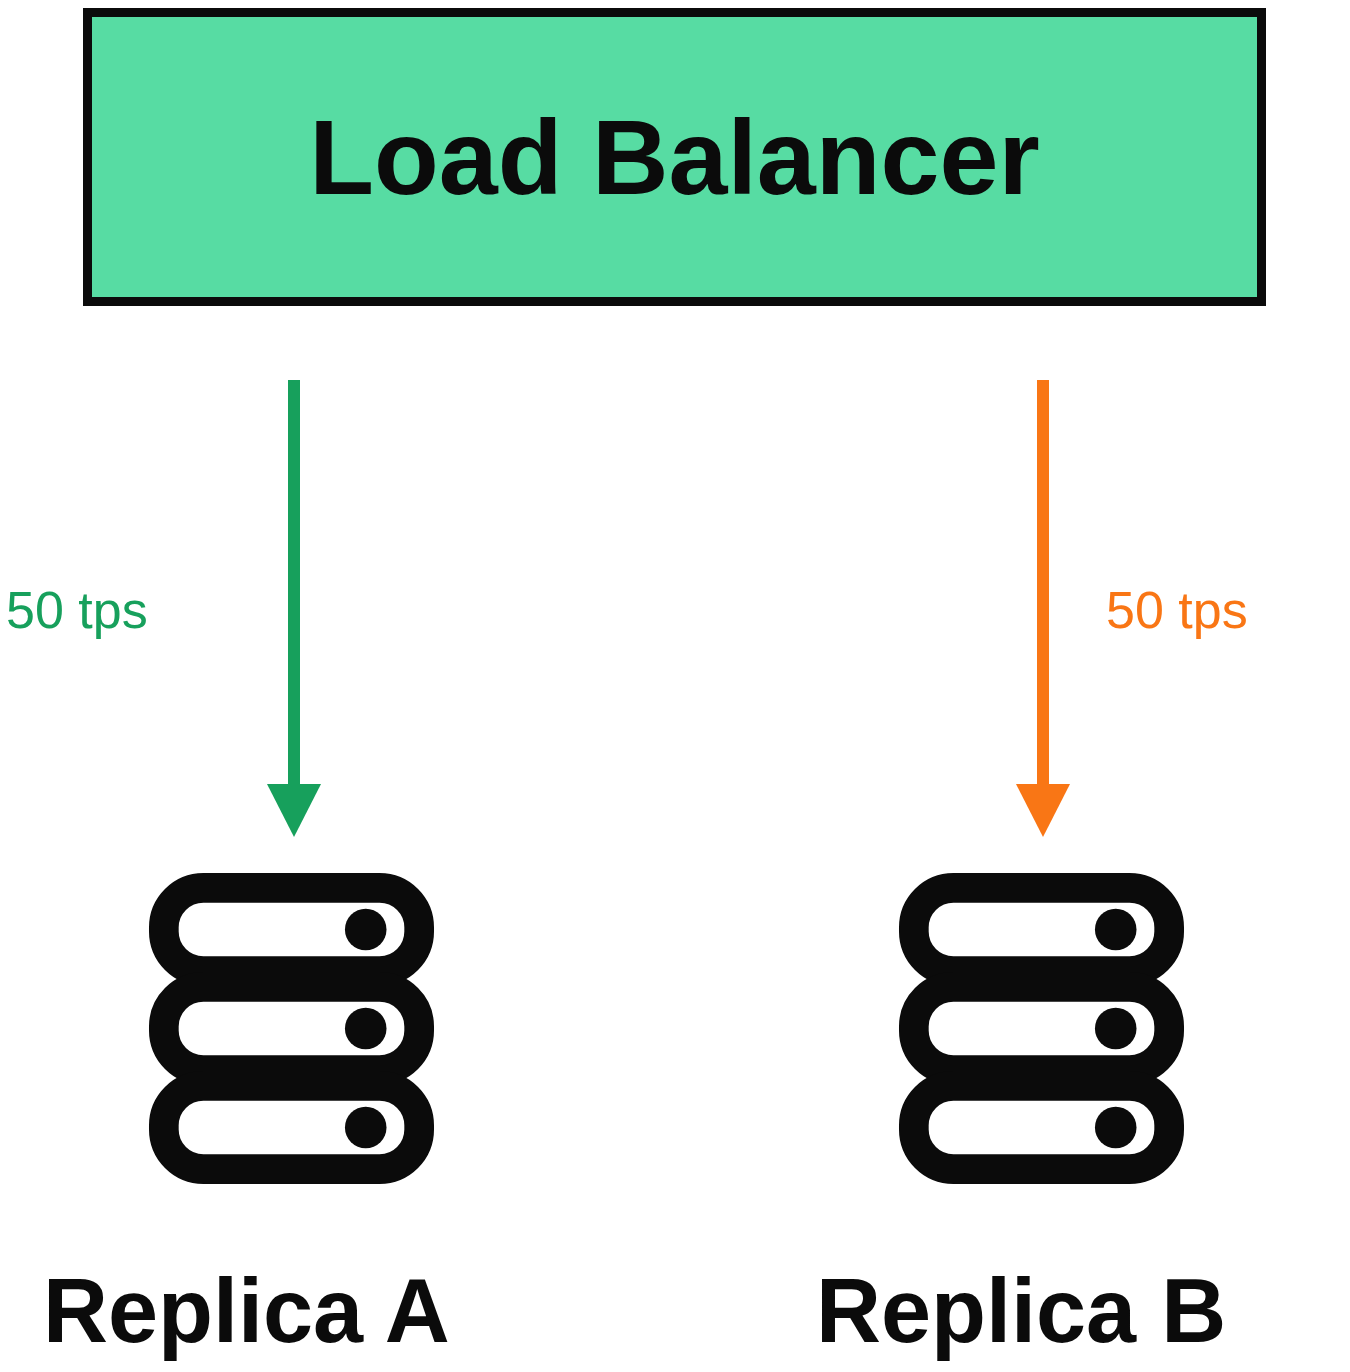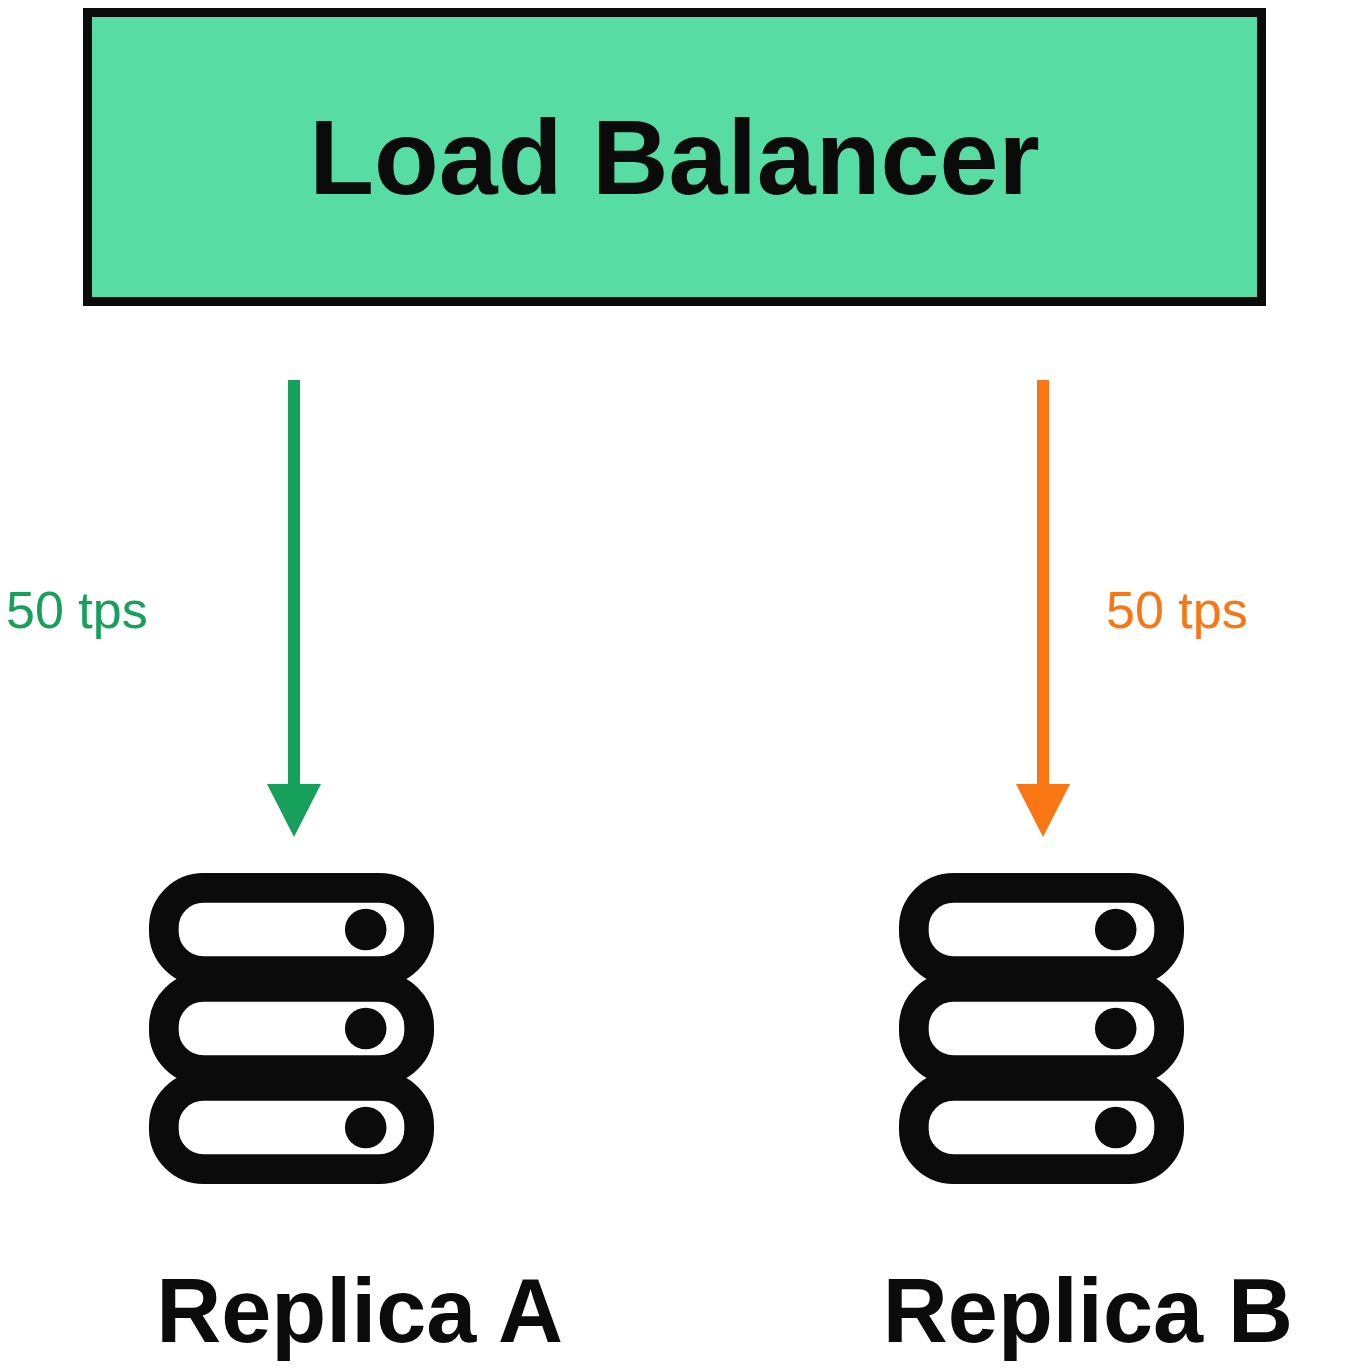--- a/index.html
+++ b/index.html
@@ -78,29 +78,29 @@
     stroke: var(--ink, #0b0b0b);
     stroke-width: 30px;
   }
   .db-icon circle { fill: var(--ink, #0b0b0b); }
 
   
   .node-label {
     position: absolute;
     top: 1266px;
     width: 520px;
-    text-align: right;
+    text-align: left;
     font-size: 90px;
     line-height: 90px;
     font-weight: 700;
     color: var(--ink, #0b0b0b);
     white-space: nowrap;
   }
   .node-label.a { left: 43px; }
-  .node-label.b { left: 773px; }
+  .node-label.b { left: 816px; }
 </style>
 </head>
 <body>
 
 <div class="canvas">
 
   <div class="lb-box">
     <span class="lb-label">Load Balancer</span>
   </div>
 

